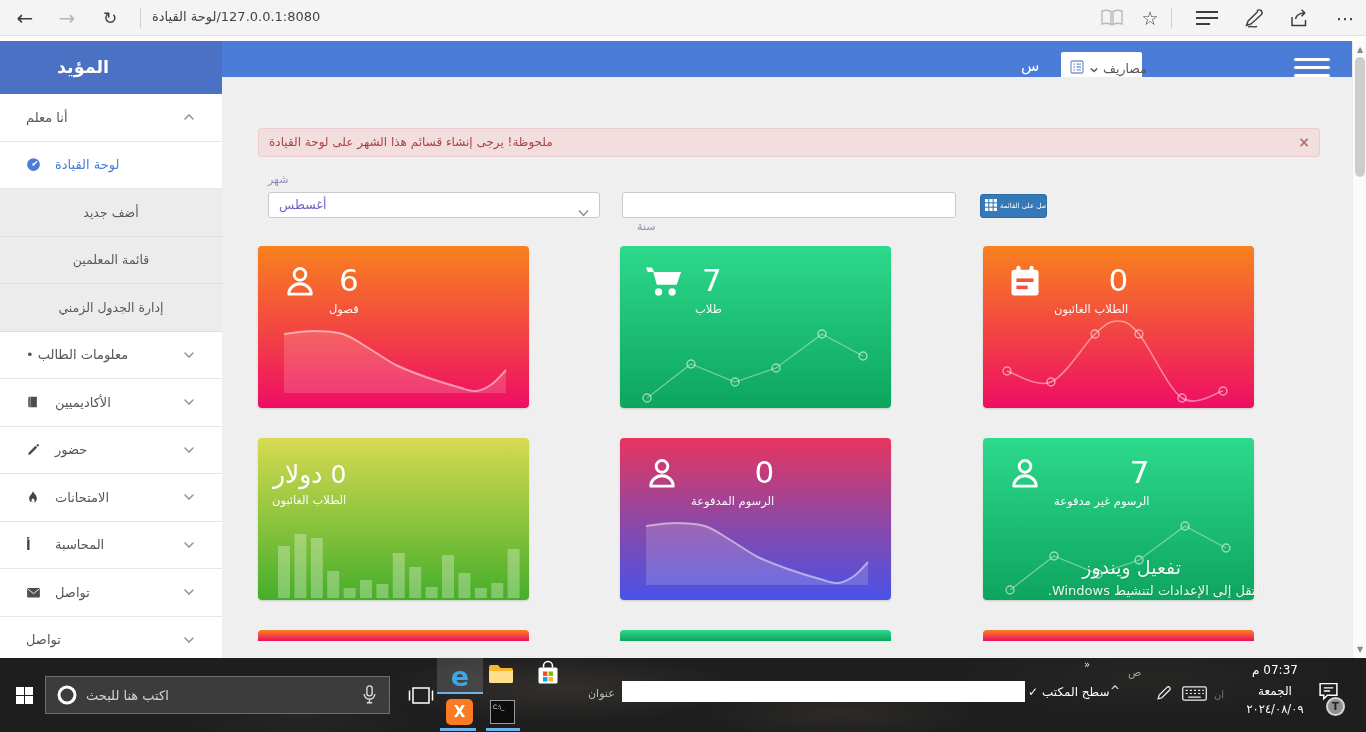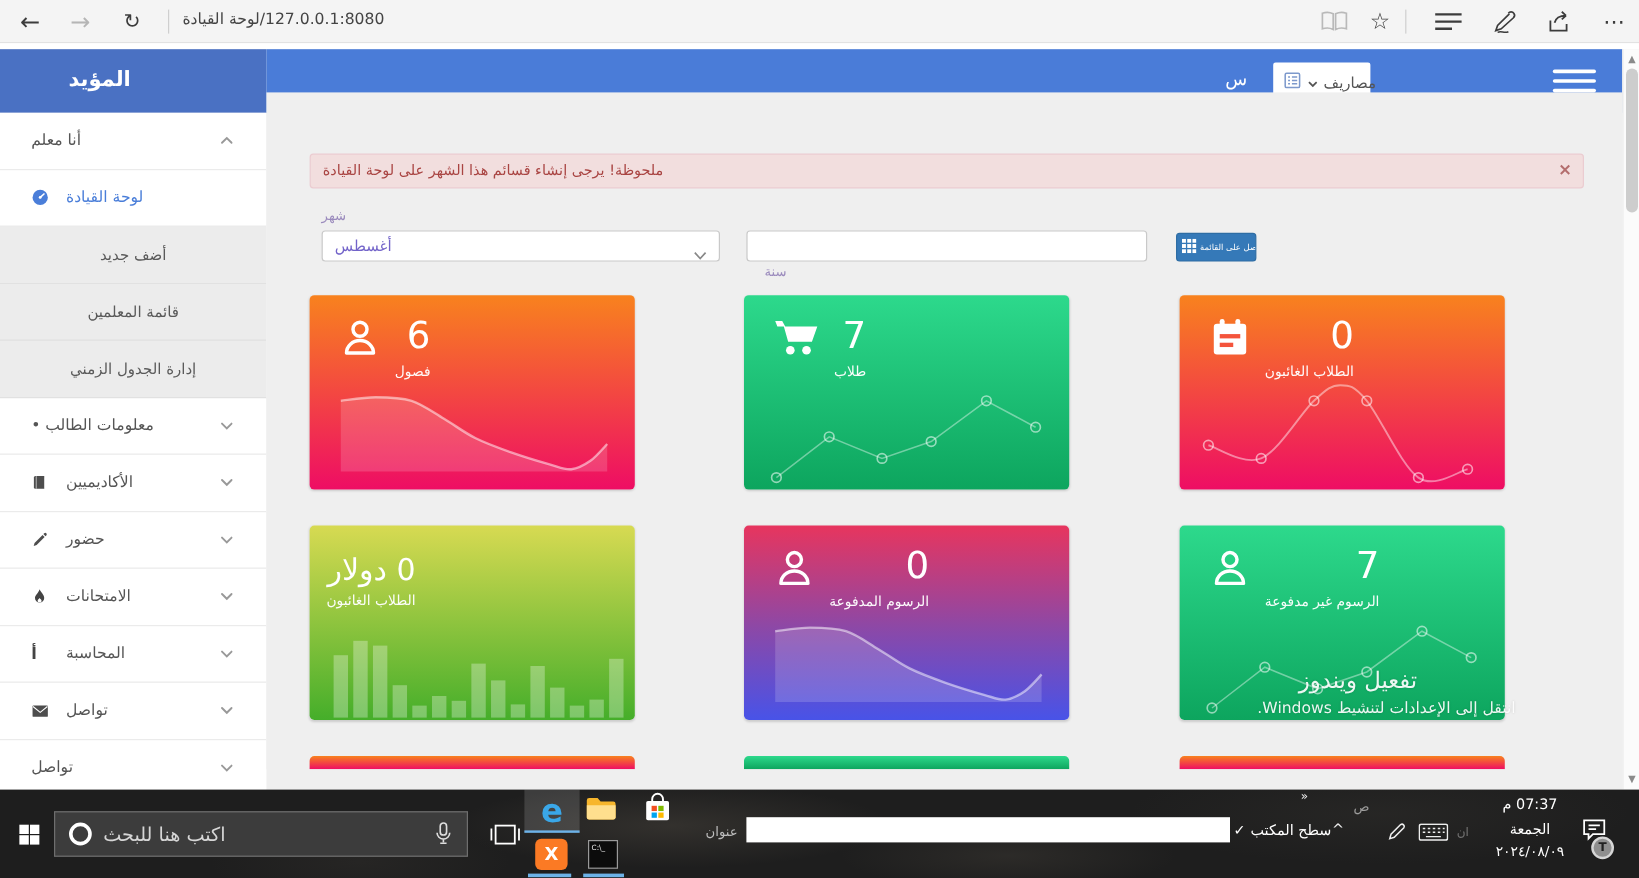--- a/index.html
+++ b/index.html
@@ -69,21 +69,21 @@
   .taskbar { position:absolute; left:0; top:658px; width:1366px; height:74px; color:#fff;
     background-color:#1e1e1e;
     background-image:
       radial-gradient(ellipse 260px 50px at 560px 30px, rgba(125,115,100,.22), transparent 70%),
       radial-gradient(ellipse 200px 40px at 840px 55px, rgba(120,110,95,.16), transparent 70%),
       radial-gradient(ellipse 300px 60px at 1150px 20px, rgba(100,95,85,.12), transparent 70%),
       radial-gradient(ellipse 180px 50px at 300px 60px, rgba(110,100,90,.10), transparent 70%); }
   .tb-start { position:absolute; left:16px; top:26px; width:26px; height:22px; display:flex; align-items:center; cursor:pointer; }
   .tb-search { position:absolute; left:45px; top:18px; width:345px; height:38px; background:#3c3c3c; border:1px solid #6e6e6e; display:flex; align-items:center; cursor:text; }
   .tb-search .ring { margin:0 8px 0 10px; display:flex; }
-  .tb-search .stext { font-size:16px; color:#d6d6d6; }
+  .tb-search .stext { font-size:13px; color:#d6d6d6; }
   .tb-mic { position:absolute; left:362px; top:27px; cursor:pointer; }
   .tb-taskview { position:absolute; left:408px; top:28px; cursor:pointer; }
   .edge-tile { position:absolute; left:437px; top:0; width:46px; height:36px; background:rgba(255,255,255,.14); display:flex; align-items:center; justify-content:center; cursor:pointer; }
   .edge-e { font-size:27px; font-weight:bold; color:#3aa7e8; line-height:1; }
   .underline { position:absolute; height:2.5px; background:#6cb2e8; }
   .tb-icon { position:absolute; cursor:pointer; display:flex; }
   .xampp { left:446px; top:41px; width:27px; height:26px; background:#fb7a24; border-radius:5px; color:#fff; font-weight:bold; font-size:15px; align-items:center; justify-content:center; }
   .cmd { left:490px; top:42px; width:25px; height:24px; background:#0c0c0c; border:1px solid #9a9a9a; color:#eee; font-size:6px; padding:2px 0 0 2px; display:block; }
   .addr-label { position:absolute; left:588px; top:29px; font-size:11px; color:#bdbdbd; }
   .addr-input { position:absolute; left:622px; top:23px; width:403px; height:21px; background:#fff; border:none; font-family:inherit; font-size:12px; padding:0 6px; }

